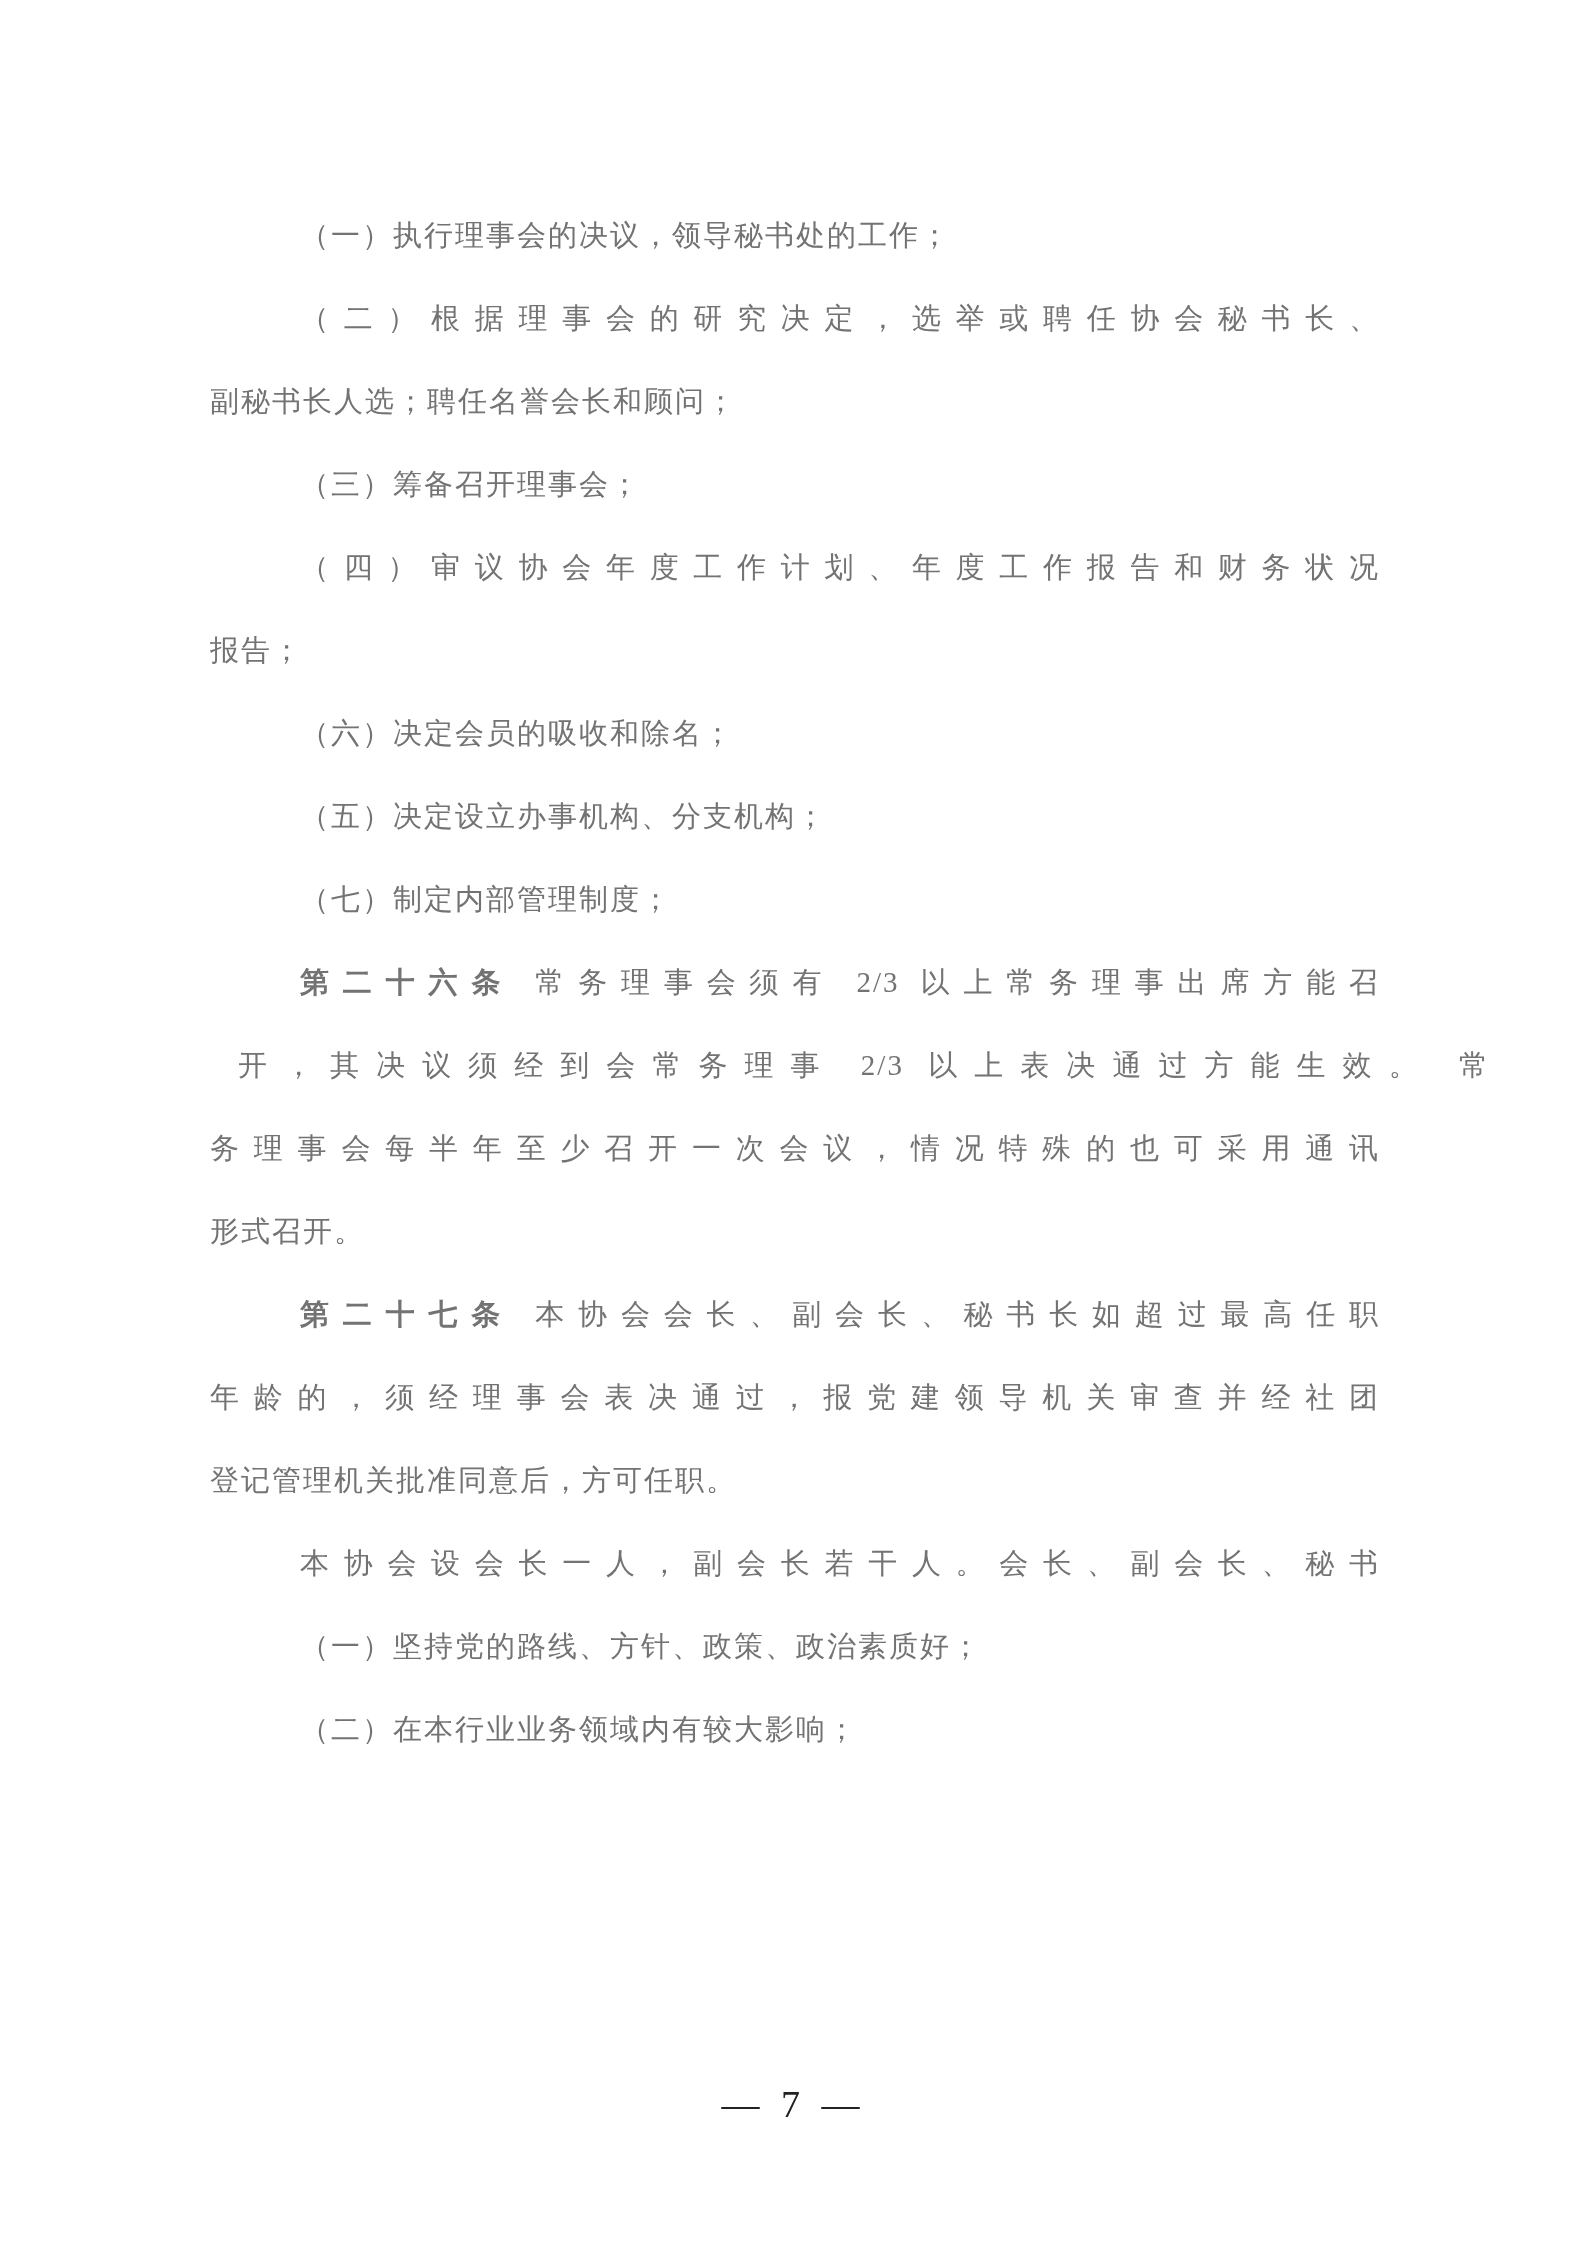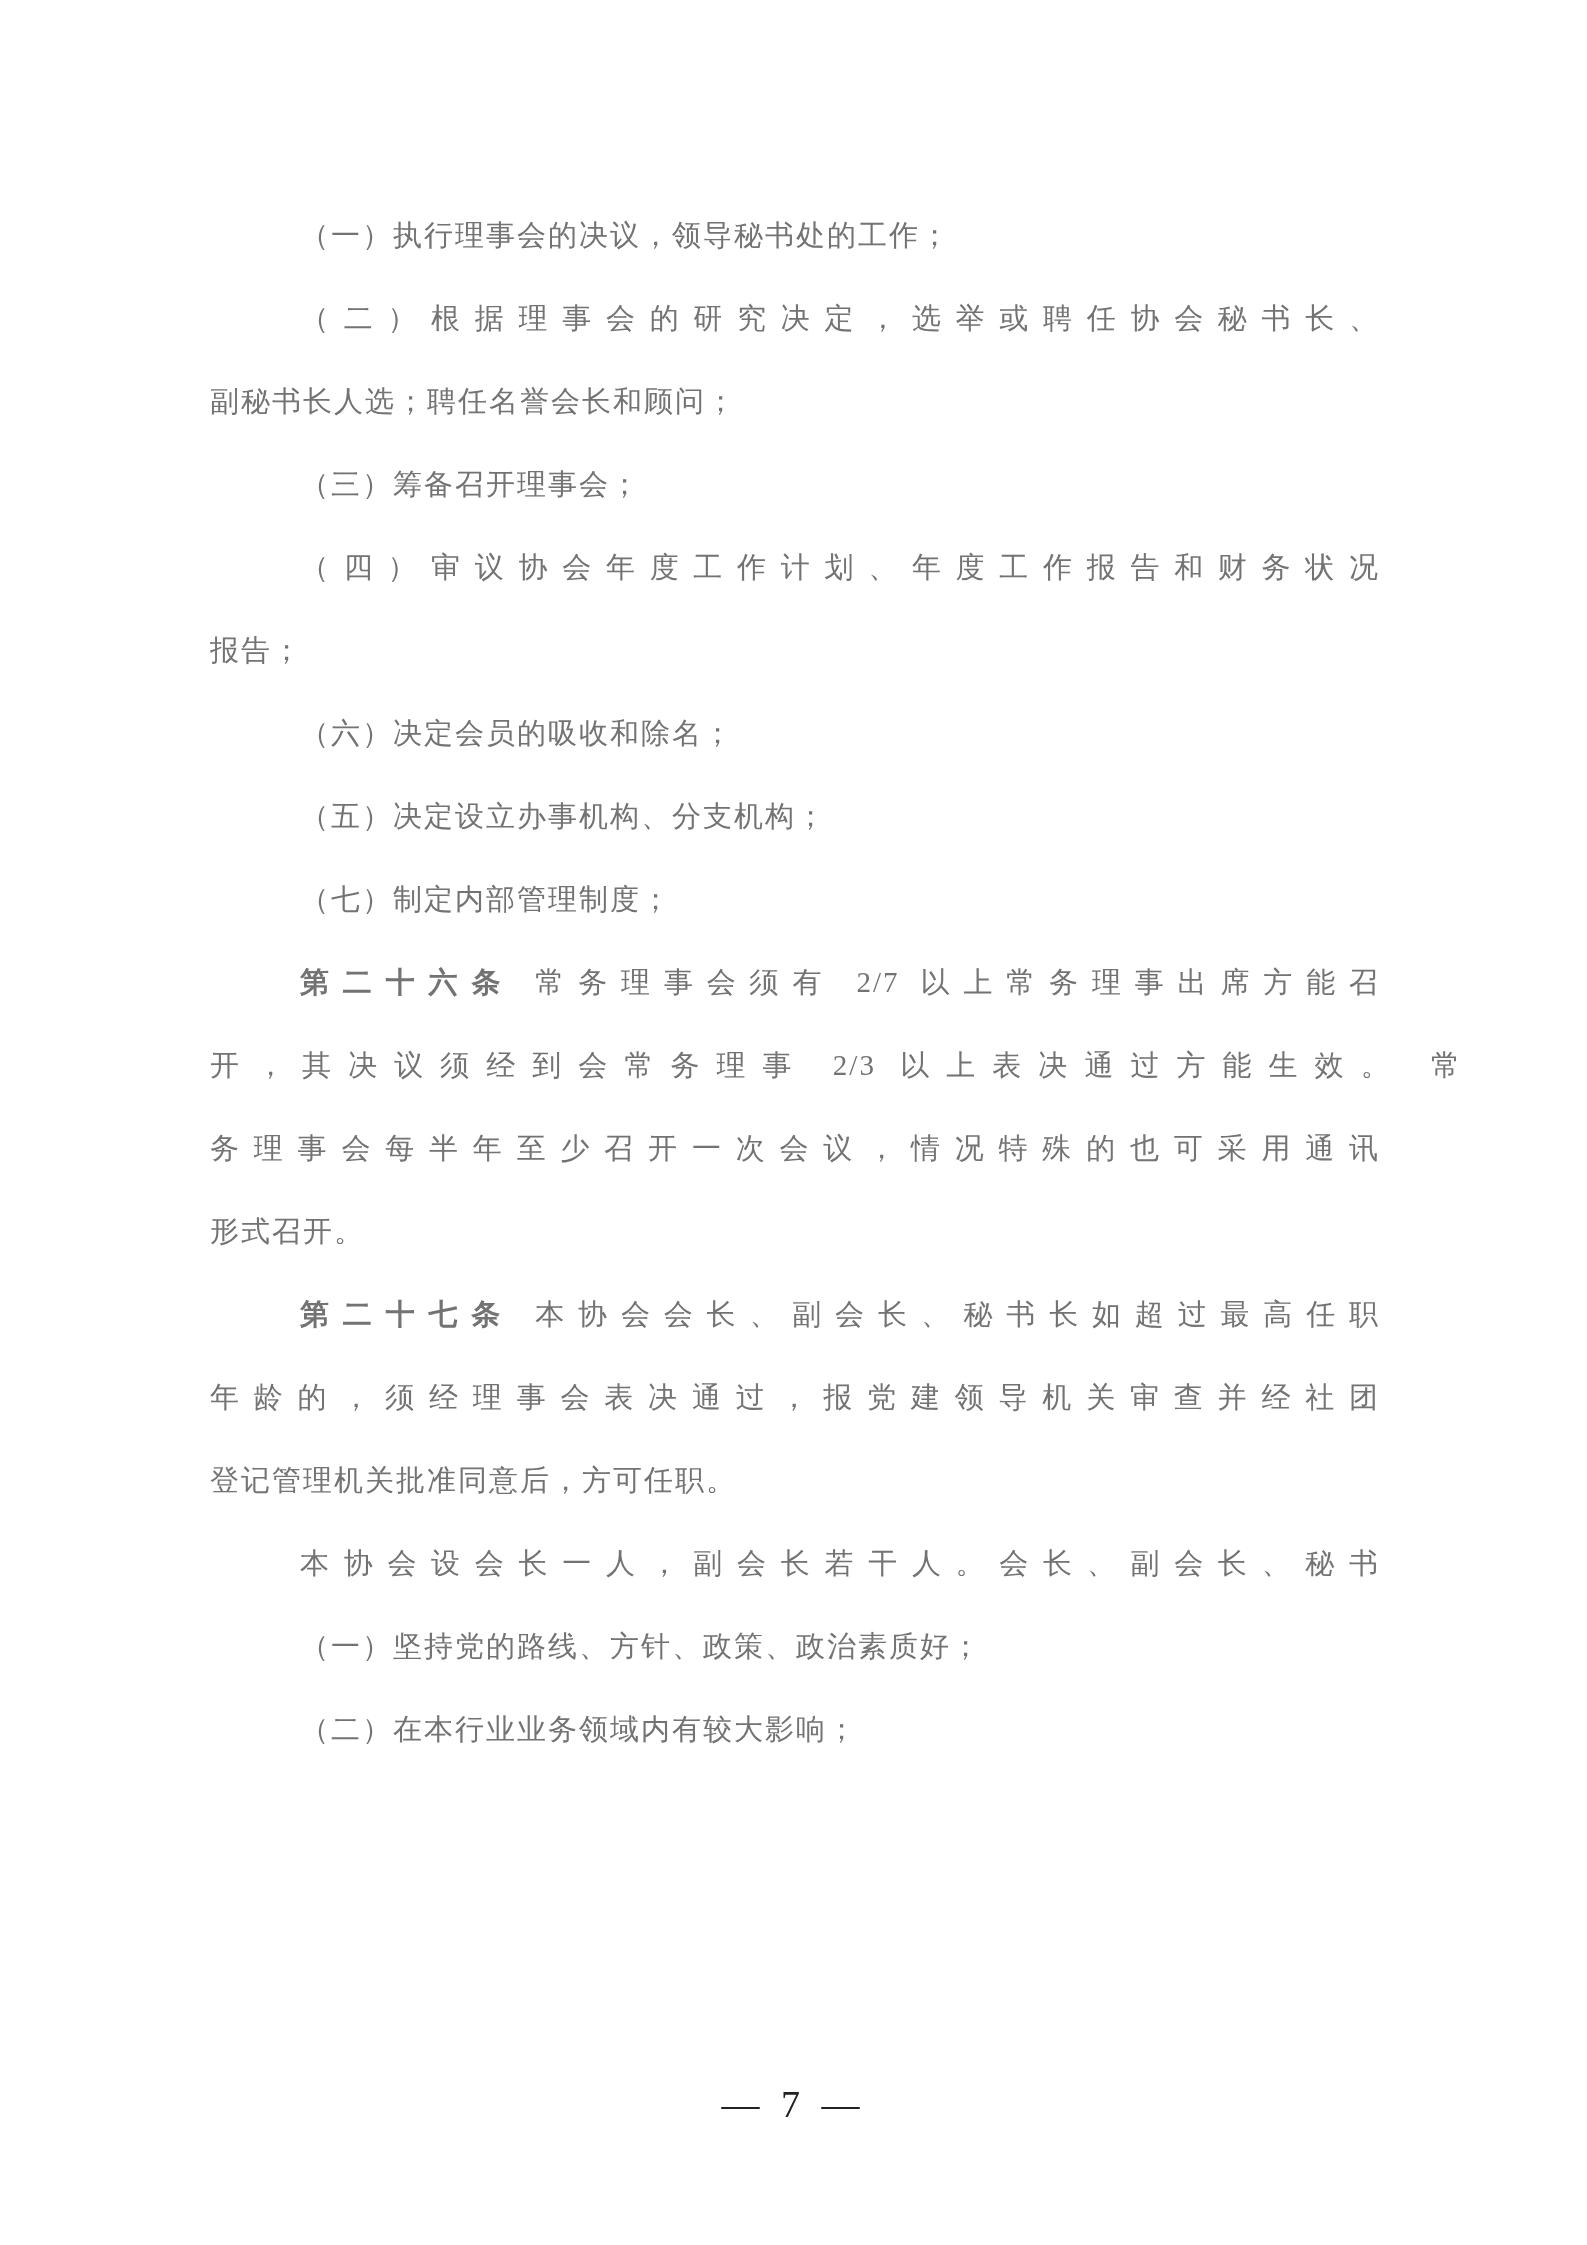--- a/index.html
+++ b/index.html
@@ -40,20 +40,21 @@
   .line.indent {
     text-indent: 90px;
   }
   .line.justify {
     text-align: justify;
     text-align-last: justify;
     text-justify: inter-character;
   }
   .line.wide {
     width: 1252px;
+    margin-left: 28px;
   }
   .seg {
     font-weight: normal;
   }
   .seg-bold {
     font-weight: bold;
     font-family: Liberation Mono, monospace;
   }
   .footer {
     position: absolute;
@@ -89,21 +90,21 @@
       <div class="paragraph">
         <div class="line indent"><span class="seg">（六）决定会员的吸收和除名；</span></div>
       </div>
       <div class="paragraph">
         <div class="line indent"><span class="seg">（五）决定设立办事机构、分支机构；</span></div>
       </div>
       <div class="paragraph">
         <div class="line indent"><span class="seg">（七）制定内部管理制度；</span></div>
       </div>
       <div class="paragraph">
-        <div class="line indent justify"><span class="seg seg-bold">第二十六条</span><span class="seg"> 常务理事会须有 2/7 以上常务理事出席方能召</span></div>
+        <div class="line indent justify"><span class="seg seg-bold">第二十六条</span><span class="seg"> 常务理事会须有 2/3 以上常务理事出席方能召</span></div>
         <div class="line justify wide"><span class="seg">开，其决议须经到会常务理事 2/3 以上表决通过方能生效。 常</span></div>
         <div class="line justify"><span class="seg">务理事会每半年至少召开一次会议，情况特殊的也可采用通讯</span></div>
         <div class="line"><span class="seg">形式召开。</span></div>
       </div>
       <div class="paragraph">
         <div class="line indent justify"><span class="seg seg-bold">第二十七条</span><span class="seg"> 本协会会长、副会长、秘书长如超过最高任职</span></div>
         <div class="line justify"><span class="seg">年龄的，须经理事会表决通过，报党建领导机关审查并经社团</span></div>
         <div class="line"><span class="seg">登记管理机关批准同意后，方可任职。</span></div>
       </div>
       <div class="paragraph">

